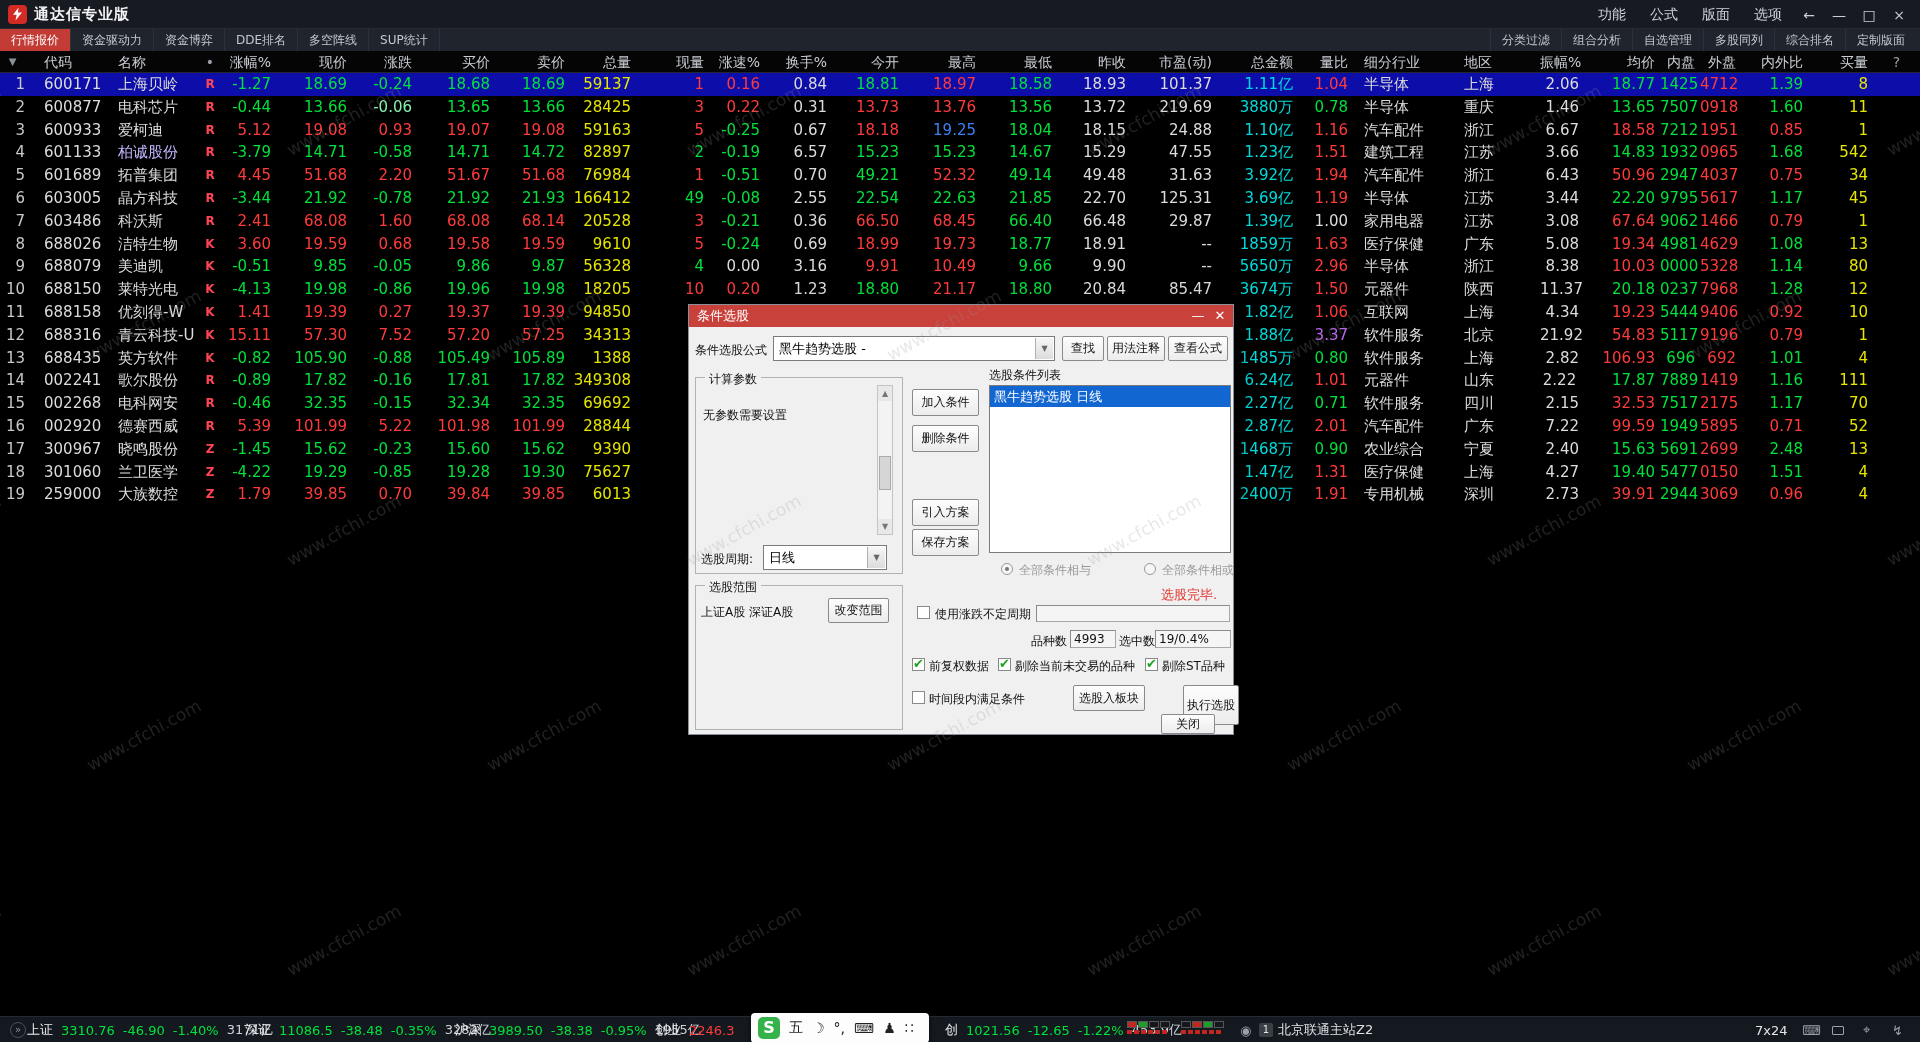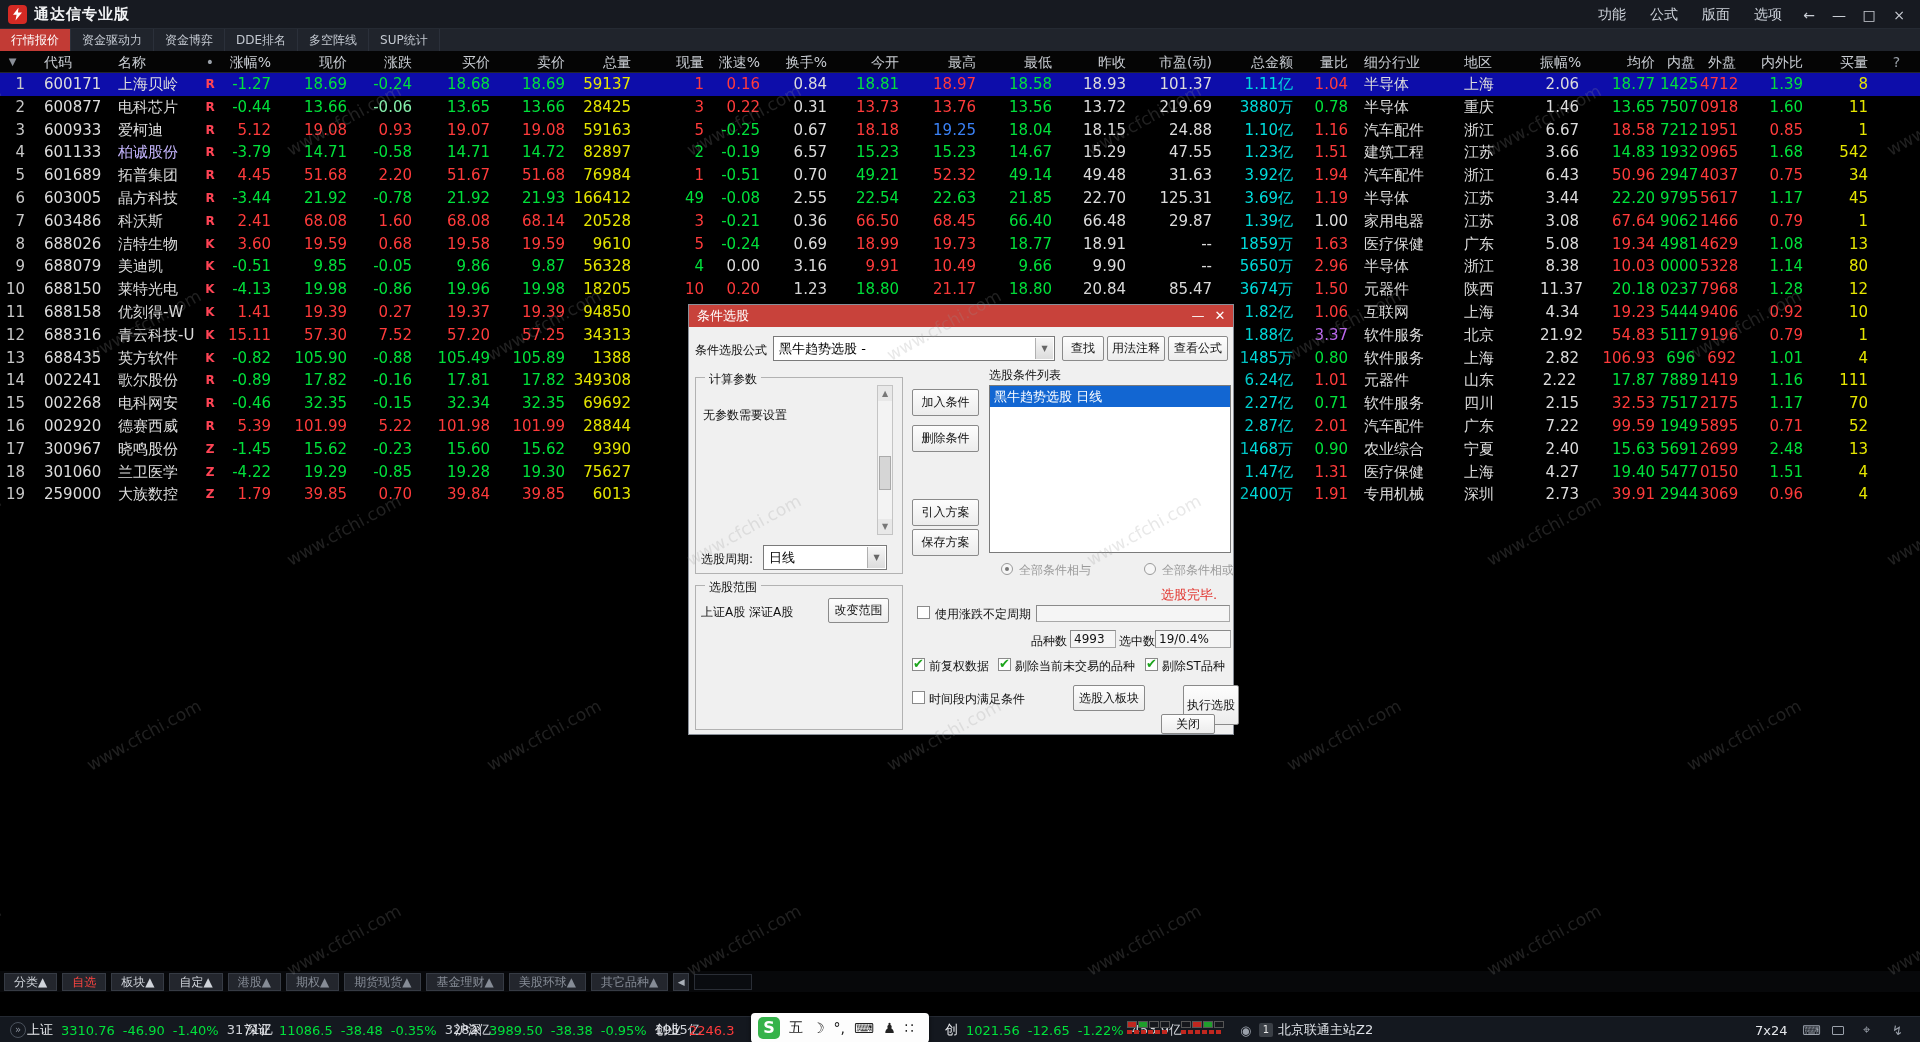--- a/index.html
+++ b/index.html
@@ -145,20 +145,28 @@
   </div>
 
   <div class="toolbar2">
     <div style="display:flex" id="tbLeft">
         <div class="tb-item active">行情报价</div>
         <div class="tb-item">资金驱动力</div>
         <div class="tb-item">资金博弈</div>
         <div class="tb-item">DDE排名</div>
         <div class="tb-item">多空阵线</div>
         <div class="tb-item">SUP统计</div>
+      </div>
+    <div class="tb-right" id="tbRight">
+        <div class="tb-item">分类过滤</div>
+        <div class="tb-item">组合分析</div>
+        <div class="tb-item">自选管理</div>
+        <div class="tb-item">多股同列</div>
+        <div class="tb-item">综合排名</div>
+        <div class="tb-item">定制版面</div>
       </div>
   </div>
 
   <div class="thead" id="thead">
       <div class="th al-r" style="width: 30px; padding-right: 5px; font-size: 10px; text-align: center; color: rgb(138, 143, 152);">▼</div>
       <div class="th al-l" style="width: 80px; padding-left: 14px;">代码</div>
       <div class="th al-l" style="width: 85px; padding-left: 8px;">名称</div>
       <div class="th al-c" style="width: 30px; color: rgb(154, 160, 168);">•</div>
       <div class="th al-r" style="width: 51px; padding-right: 5px;">涨幅%</div>
       <div class="th al-r" style="width: 76px; padding-right: 5px;">现价</div>
@@ -853,34 +861,20 @@
       </div>
     <div class="dlbl" style="left:473px;top:353px">剔除ST品种</div>
 
     <div class="chk" style="left:223px;top:386px"></div>
     <div class="dlbl" style="left:240px;top:386px">时间段内满足条件</div>
     <div class="dlg-btn" style="left:384px;top:380px;width:72px;height:26px">选股入板块</div>
     <div class="dlg-btn" style="left:494px;top:380px;width:56px;height:40px">执行选股</div>
     <div class="dlg-btn" style="left:472px;top:409px;width:54px;height:20px">关闭</div>
   </div>
 
-  <div class="bottomtabs" id="bottomTabs">
-      <div class="btab">分类▲</div>
-      <div class="btab active">自选</div>
-      <div class="btab">板块▲</div>
-      <div class="btab">自定▲</div>
-      <div class="btab dim">港股▲</div>
-      <div class="btab dim">期权▲</div>
-      <div class="btab dim">期货现货▲</div>
-      <div class="btab dim">基金理财▲</div>
-      <div class="btab dim">美股环球▲</div>
-      <div class="btab dim">其它品种▲</div>
-      <div class="btab-arrow">◀</div>
-      <div class="btab-box"></div>
-    </div>
 
   <div class="statusbar" id="statusBar">
     <div class="chevdown">»</div>
   <div class="sb-abs" style="left: 27px;">
         <div class="sb-name">上证</div>
         <div class="sb-dn">3310.76</div>
         <div class="sb-dn">-46.90</div>
         <div class="sb-dn">-1.40%</div>
         <div class="sb-amt">3171亿</div>
       </div>

